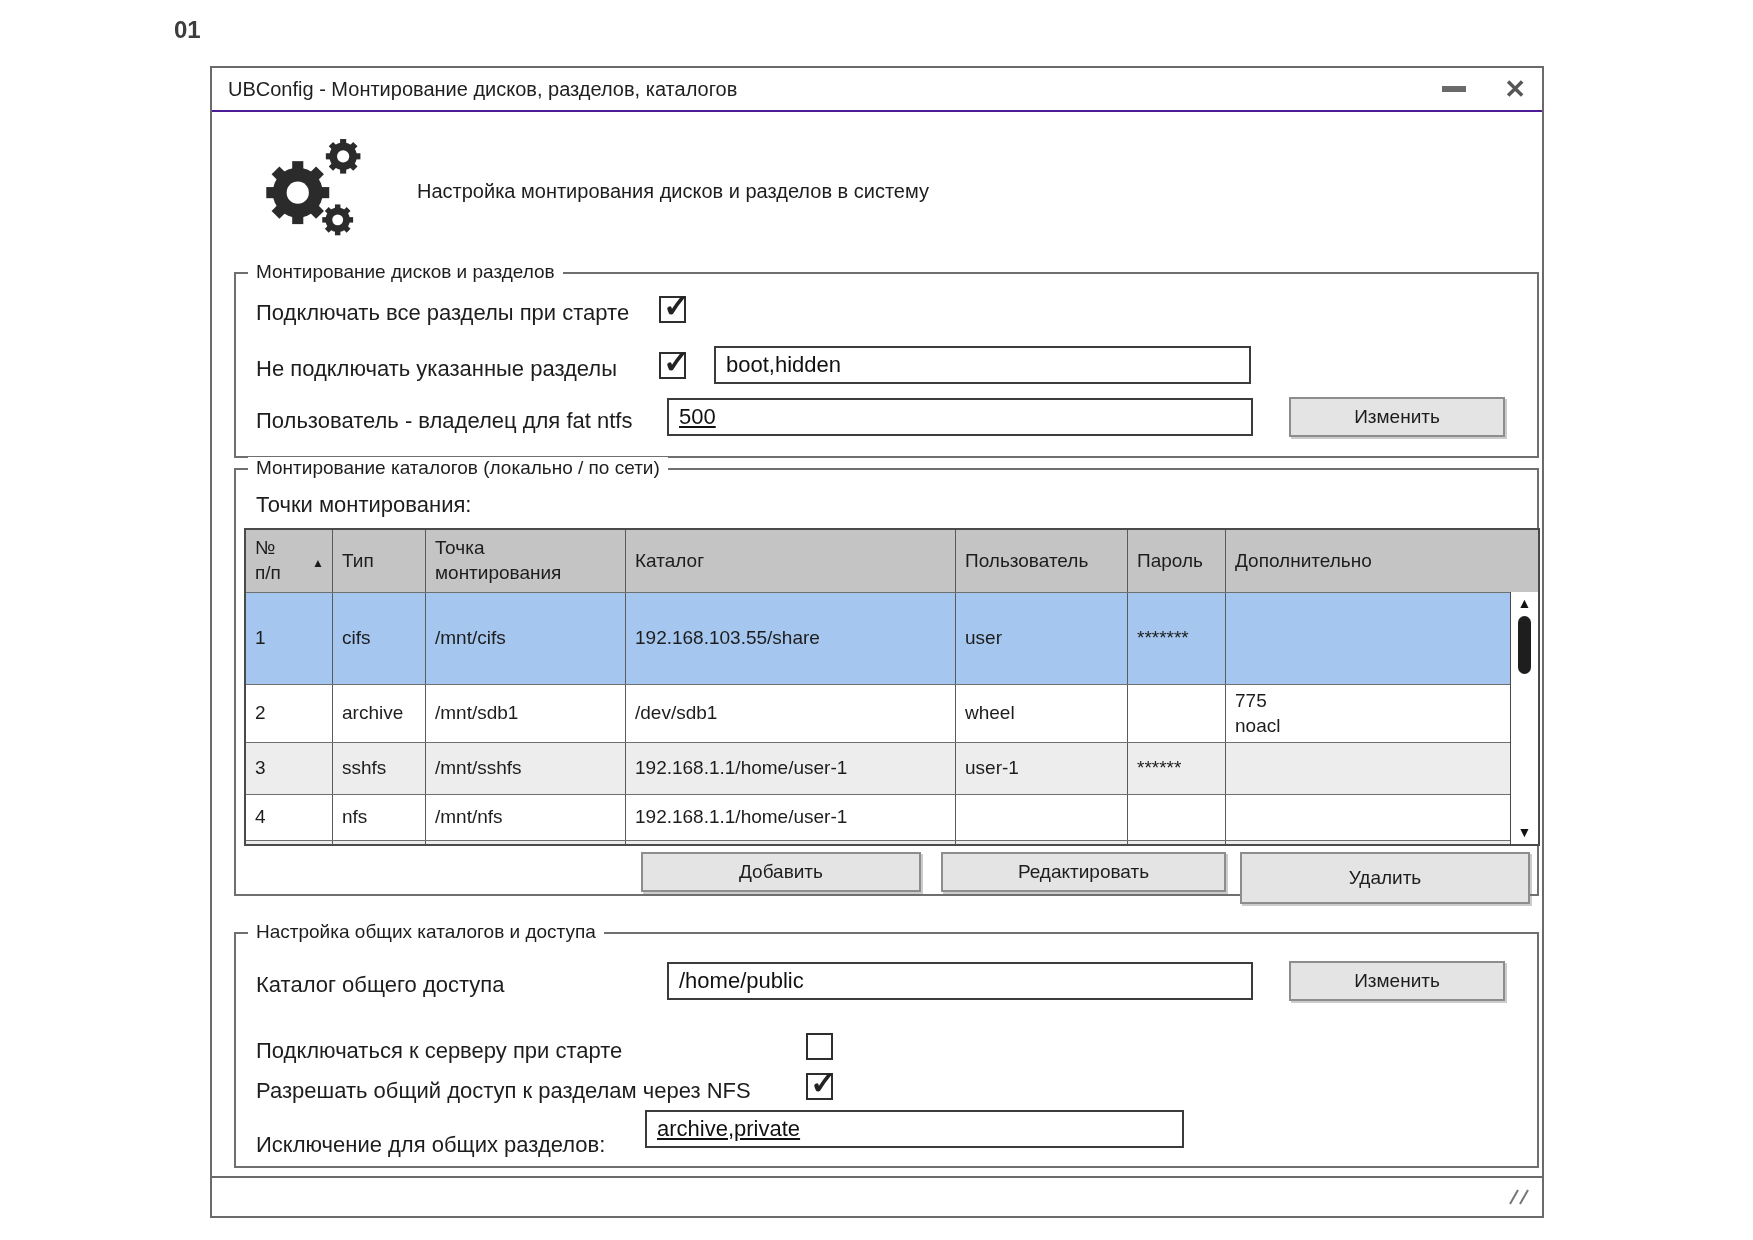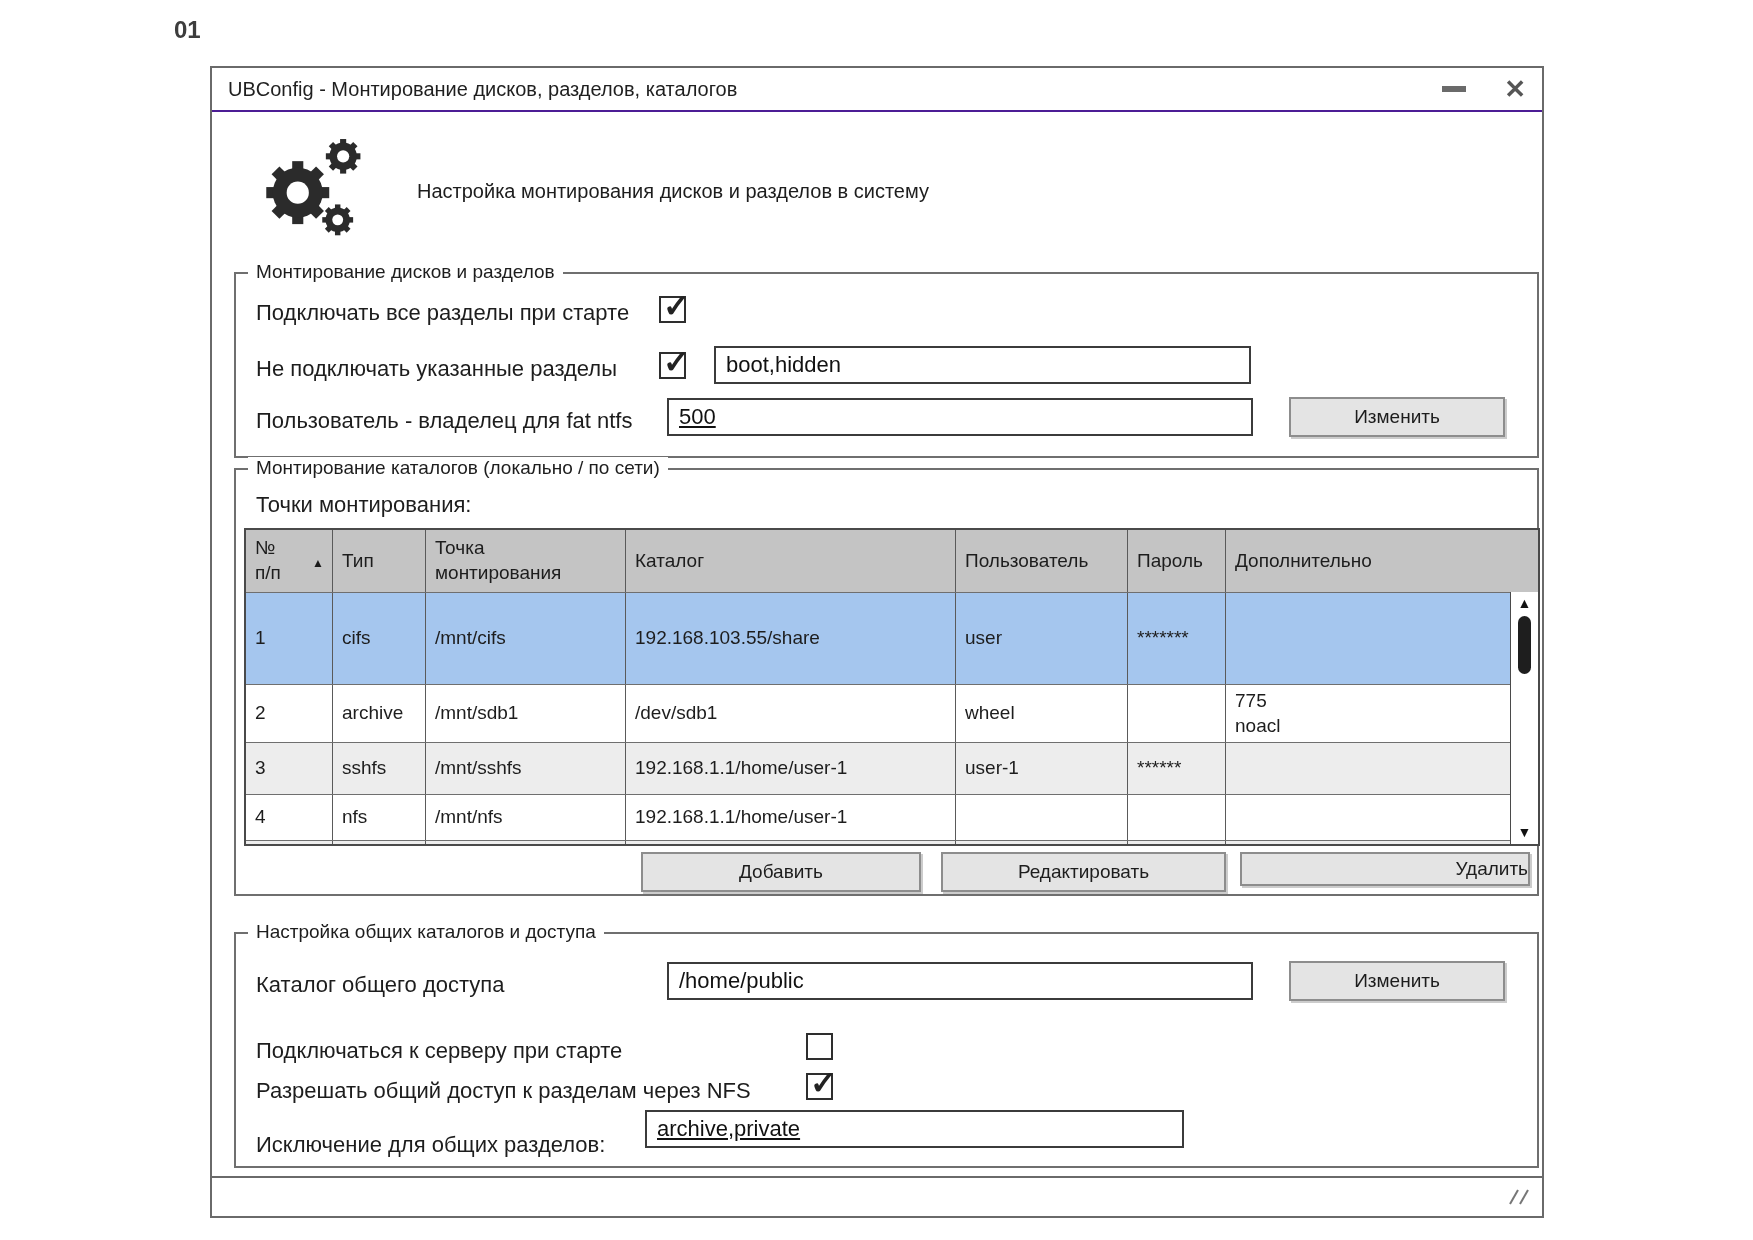--- a/index.html
+++ b/index.html
@@ -220,21 +220,21 @@
 
       <div class="scrollbar">
         <span class="scroll-up">▲</span>
         <span class="scroll-thumb"></span>
         <span class="scroll-down">▼</span>
       </div>
     </div>
 
     <button class="btn" style="left:405px; top:382px; width:280px; height:40px;">Добавить</button>
     <button class="btn" style="left:705px; top:382px; width:285px; height:40px;">Редактировать</button>
-    <button class="btn" style="left:1004px; top:382px; width:290px; height:34px;text-align:right;">Удалить</button>
+    <button class="btn" style="left:1004px; top:382px; width:290px; height:52px;">Удалить</button>
   </div>
 
   <div class="groupbox" id="group-share">
     <span class="legend">Настройка общих каталогов и доступа</span>
 
     <span class="flabel" style="left:20px; top:38px;">Каталог общего доступа</span>
     <input class="tinput" style="left: 431px; top: 28px; width: 586px;" value="/home/public">
     <button class="btn" style="left:1053px; top:27px; width:216px; height:40px;">Изменить</button>
 
     <span class="flabel" style="left:20px; top:104px;">Подключаться к серверу при старте</span>

